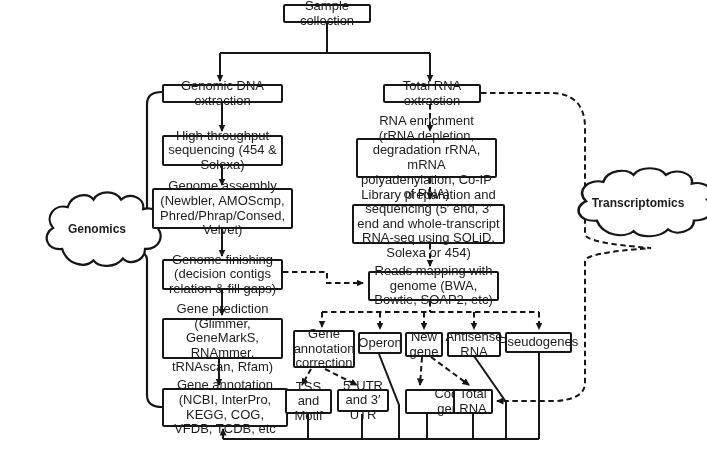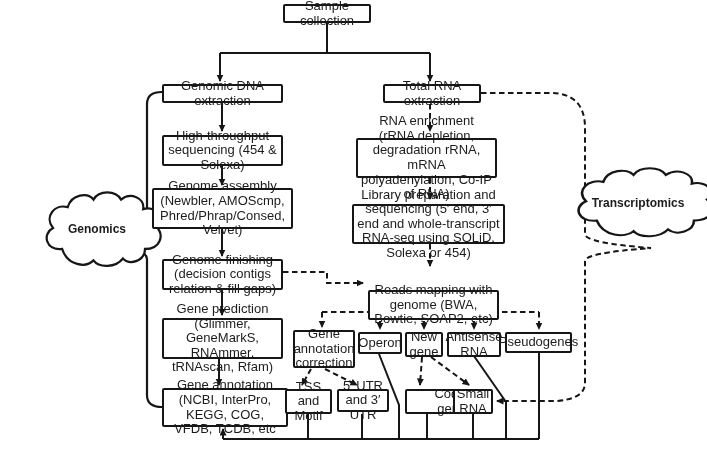--- a/index.html
+++ b/index.html
@@ -85,26 +85,26 @@
   <div class="node" style="left:162px;top:84px;width:121px;height:19px;">Genomic DNA extraction</div>
   <div class="node" style="left:162px;top:135px;width:121px;height:31px;">High-throughput sequencing (454 &amp; Solexa)</div>
   <div class="node" style="left:152px;top:188px;width:141px;height:41px;">Genome assembly (Newbler, AMOScmp, Phred/Phrap/Consed, Velvet)</div>
   <div class="node" style="left:162px;top:259px;width:121px;height:31px;">Genome finishing (decision contigs relation &amp; fill gaps)</div>
   <div class="node" style="left:162px;top:318px;width:121px;height:41px;">Gene prediction (Glimmer, GeneMarkS, RNAmmer, tRNAscan, Rfam)</div>
   <div class="node" style="left:162px;top:388px;width:126px;height:39px;">Gene annotation (NCBI, InterPro, KEGG, COG, VFDB, TCDB, etc</div>
 
   <div class="node" style="left:383px;top:84px;width:98px;height:19px;">Total RNA extraction</div>
   <div class="node" style="left:356px;top:138px;width:141px;height:40px;">RNA enrichment (rRNA depletion, degradation rRNA, mRNA polyadenylation, Co-IP of RNA)</div>
   <div class="node" style="left:352px;top:204px;width:153px;height:40px;">Library preparation and sequencing (5′ end, 3′ end and whole-transcript RNA-seq using SOLiD, Solexa or 454)</div>
-  <div class="node" style="left:368px;top:271px;width:131px;height:30px;margin-top:19px;">Reads mapping with genome (BWA, Bowtie, SOAP2, etc)</div>
+  <div class="node" style="left:368px;top:271px;width:131px;height:30px;">Reads mapping with genome (BWA, Bowtie, SOAP2, etc)</div>
 
   <div class="node" style="left:293px;top:330px;width:62px;height:38px;">Gene annotation correction</div>
   <div class="node" style="left:358px;top:332px;width:44px;height:22px;">Operon</div>
   <div class="node" style="left:405px;top:332px;width:38px;height:25px;">New gene</div>
   <div class="node" style="left:447px;top:332px;width:54px;height:25px;">Antisense RNA</div>
   <div class="node" style="left:505px;top:332px;width:67px;height:21px;">Pseudogenes</div>
 
   <div class="node" style="left:285px;top:389px;width:47px;height:25px;">TSS and Motif</div>
   <div class="node" style="left:337px;top:389px;width:52px;height:23px;">5′ UTR and 3′ UTR</div>
   <div class="node" style="left:405px;top:389px;width:44px;height:25px;padding-left:48px;">Coding genes</div>
-  <div class="node" style="left:453px;top:389px;width:40px;height:25px;">Small RNA</div>
+  <div class="node" style="left:453px;top:389px;width:40px;height:25px;">Total RNA</div>
 
 </div>
 
 </body></html>

